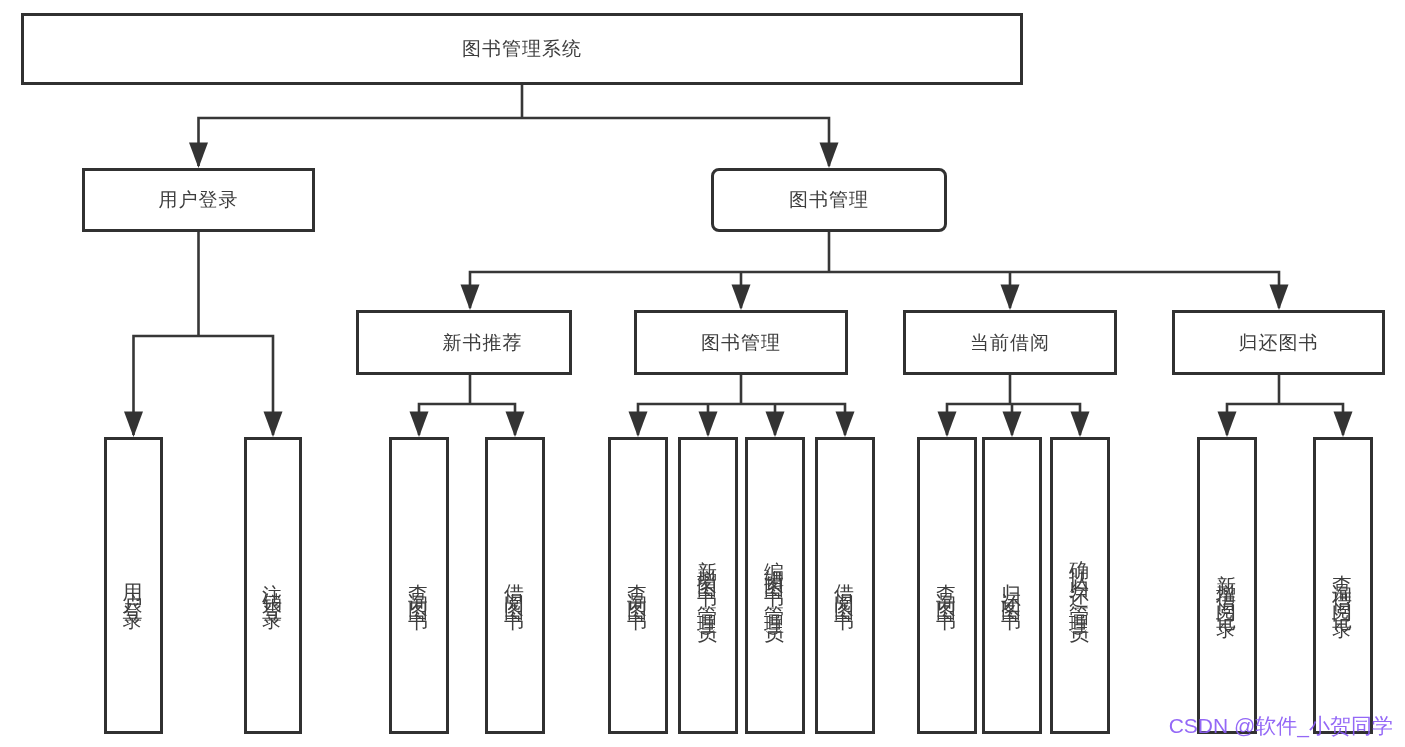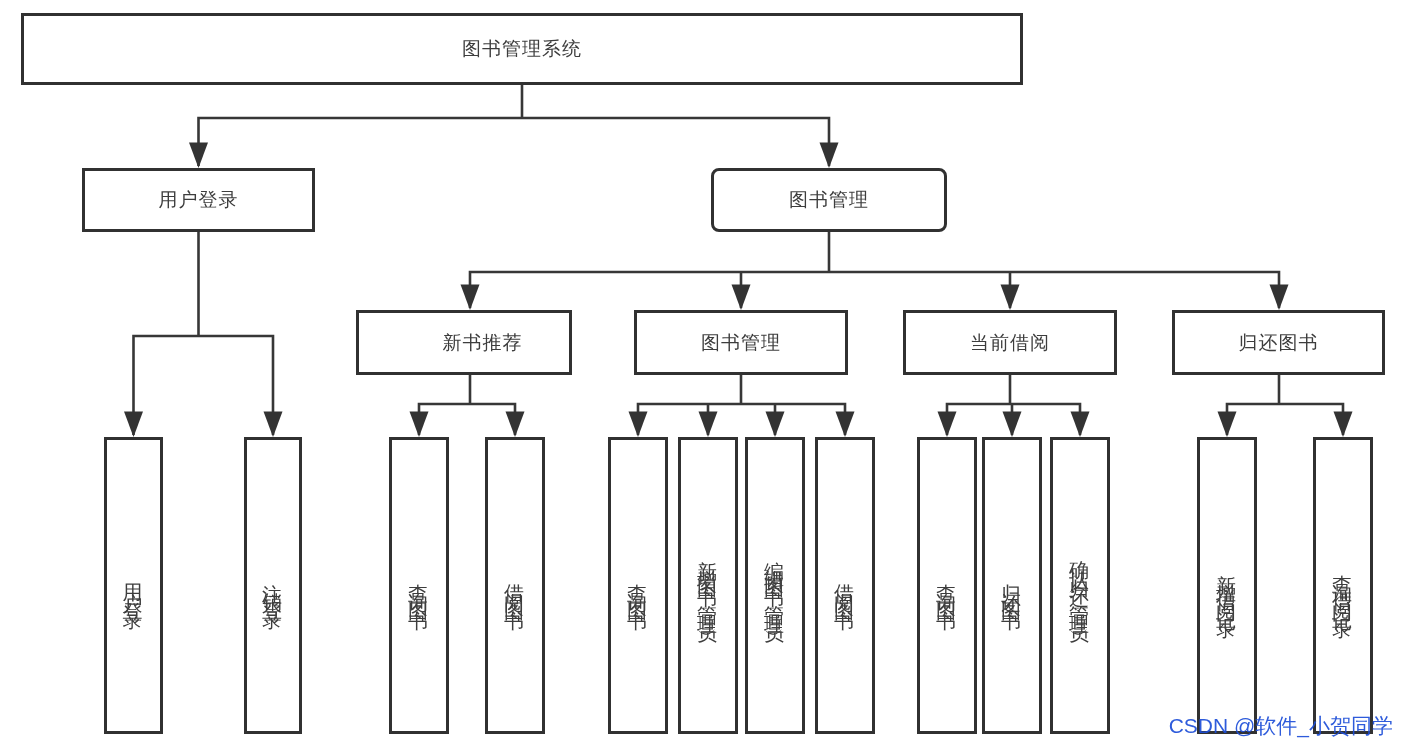--- a/index.html
+++ b/index.html
@@ -51,21 +51,21 @@
   #n-lf-7{left:815px;width:60px;}
   #n-lf-8{left:917px;width:60px;}
   #n-lf-9{left:982px;width:60px;}
   #n-lf-10{left:1050px;width:60px;}
   #n-lf-11{left:1197px;width:60px;}
   #n-lf-12{left:1313px;width:60px;}
   #watermark{
     position:absolute;
     right:12px;top:712px;
     font-size:21px;
-    color:#1d4ed8;
+    color:#8b5cf6;
     opacity:.92;
     z-index:5;
     white-space:nowrap;
   }
 </style>
 </head>
 <body>
 
 <div id="canvas">
 

